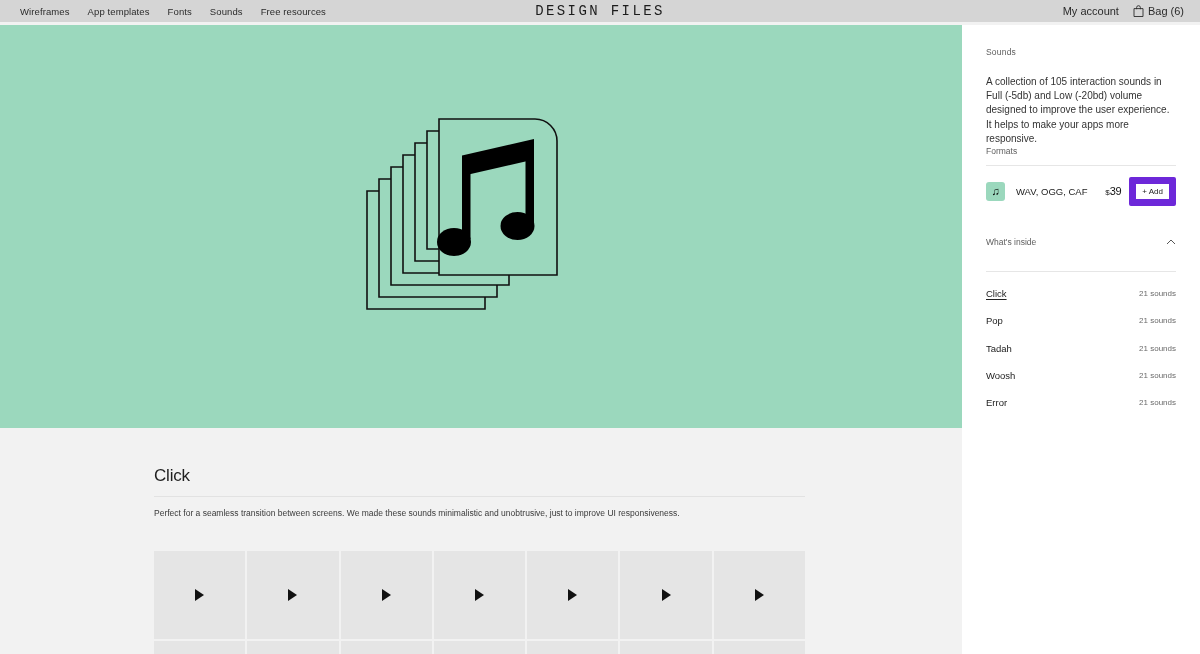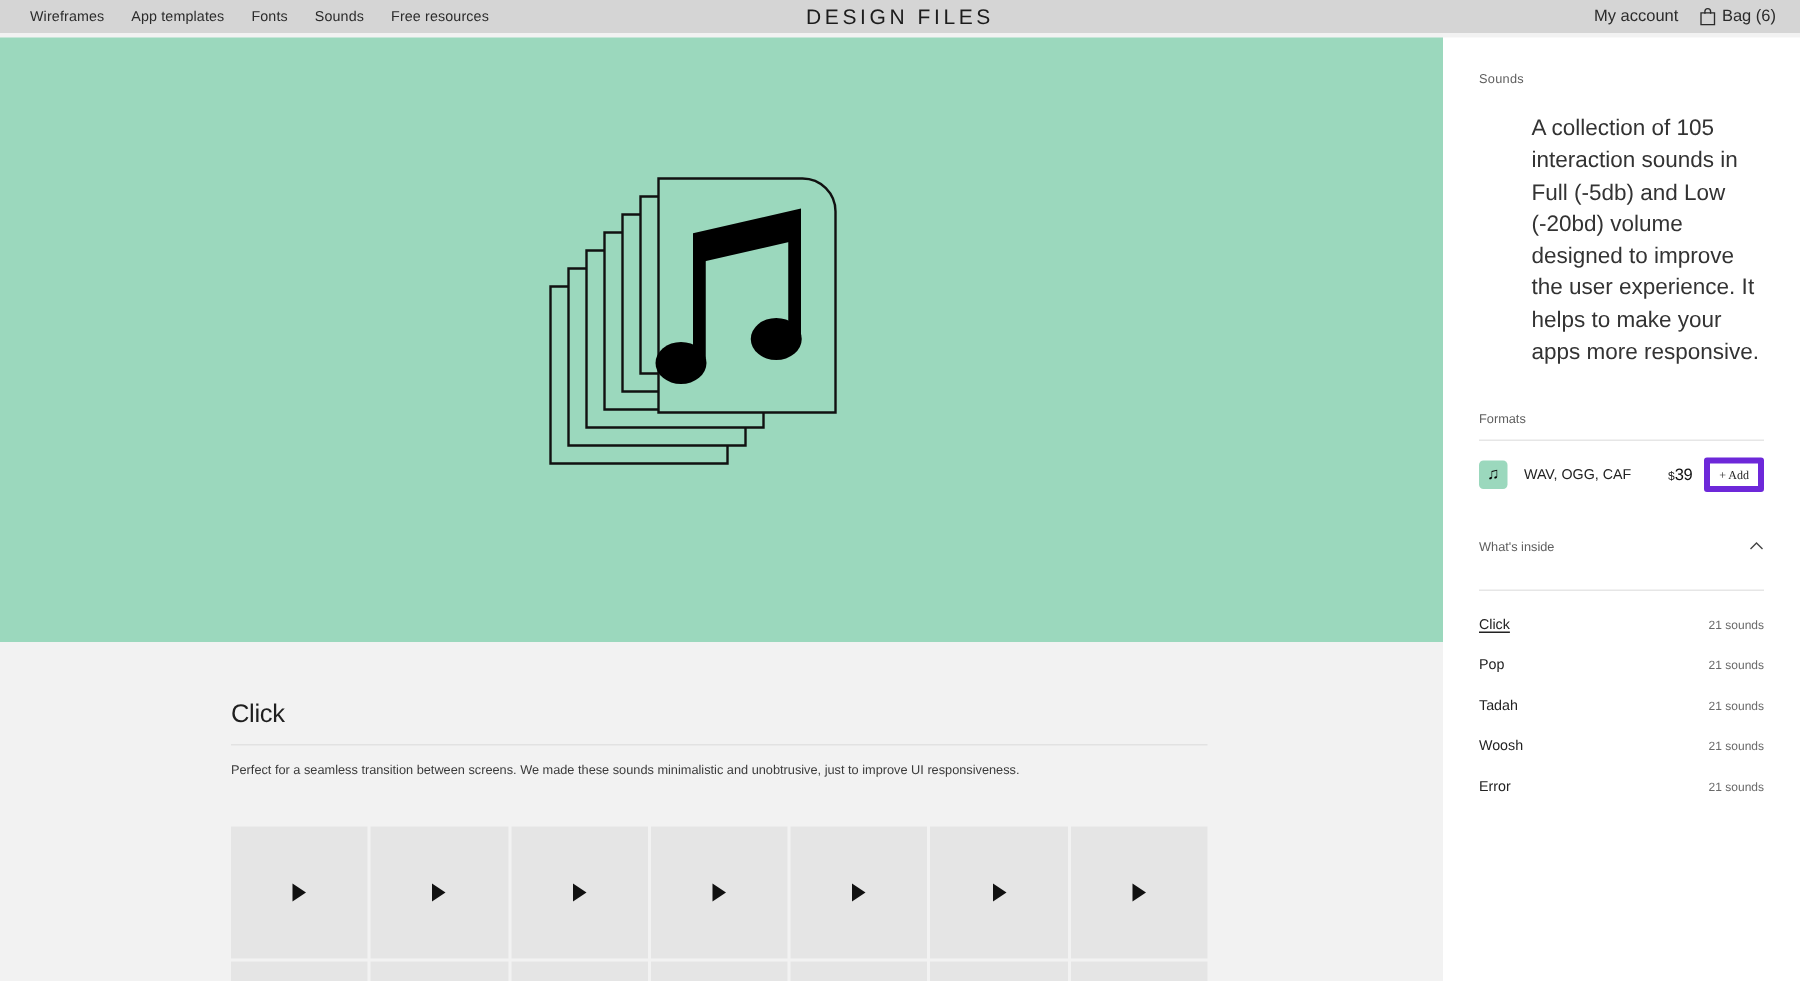--- a/index.html
+++ b/index.html
@@ -18,21 +18,21 @@
     width: 1200px; height: 22px;
     background: #d5d5d5;
     display: flex; align-items: center;
   }
   .nav-left { position: absolute; left: 20px; display: flex; gap: 18px; align-items: center; }
   .nav-left a {
     font-size: 9.5px; color: #2b2b2b; text-decoration: none; letter-spacing: .1px;
   }
   .brand {
     position: absolute; left: 0; width: 1200px; text-align: center;
-    font-size: 14px; letter-spacing: 2.4px; color: #1c1c1c;
+    font-size: 14px; letter-spacing: 2.4px; color: #1c1c1c; font-family: Liberation Mono, monospace;
   }
   .nav-right {
     position: absolute; right: 16px; display: flex; gap: 14px; align-items: center;
   }
   .nav-right a {
     font-size: 11px; color: #2b2b2b; text-decoration: none;
     display: flex; align-items: center; gap: 4px;
   }
   .bag-icon { display: block; }
 
@@ -51,41 +51,41 @@
     width: 238px; height: 629px;
     background: #ffffff;
     padding: 22px 24px 0 24px;
   }
   .eyebrow { font-size: 8.5px; color: #5e5e5e; letter-spacing: .2px; }
   .panel-title {
     font-size: 25px; font-weight: 400; letter-spacing: -.3px;
     margin-top: 10px; color: #111;
   }
   .panel-desc {
-    margin-top: 18px; font-size: 15px; line-height: 1.42; color: #333; margin-left: 35px;
-  }
-  .section-label { font-size: 8.5px; color: #5e5e5e; margin-top: 29px; }
+    margin-top: 18px; font-size: 10px; line-height: 1.42; color: #333;
+  }
+  .section-label { font-size: 8.5px; color: #5e5e5e; }
 
   .format-row {
     margin-top: 9px; border-top: 1px solid #e6e6e6;
     display: flex; align-items: center; padding-top: 11px;
   }
   .fmt-icon {
     width: 19px; height: 19px; border-radius: 3px; background: #9bd8bd;
     display: flex; align-items: center; justify-content: center;
     font-size: 11px; color: #000; line-height: 1; flex: none;
   }
   .fmt-name { font-size: 9.5px; margin-left: 11px; color: #222; flex: 1; }
   .price { display: flex; align-items: baseline; margin-right: 8px; }
   .price .cur { font-size: 8px; color: #222; }
   .price .amt { font-size: 11px; color: #111; letter-spacing: -.3px; }
   .add-btn {
-    border: 4px solid #6d28d9; background: #fff; border-radius: 2px;
+    border: 7px solid #6d28d9; background: #fff; border-radius: 2px;
     font-size: 8px; color: #222; padding: 3px 6px; cursor: pointer;
-    font-family: Liberation Serif, serif; white-space: nowrap;
+    font-family: Liberation Sans, sans-serif; white-space: nowrap;
   }
 
   .inside-head {
     margin-top: 31px; display: flex; align-items: center; justify-content: space-between;
     padding-bottom: 24px; border-bottom: 1px solid #e6e6e6;
   }
   .inside-head .t { font-size: 8.5px; color: #5e5e5e; }
   .chev { display: block; }
 
   .inside-item {

